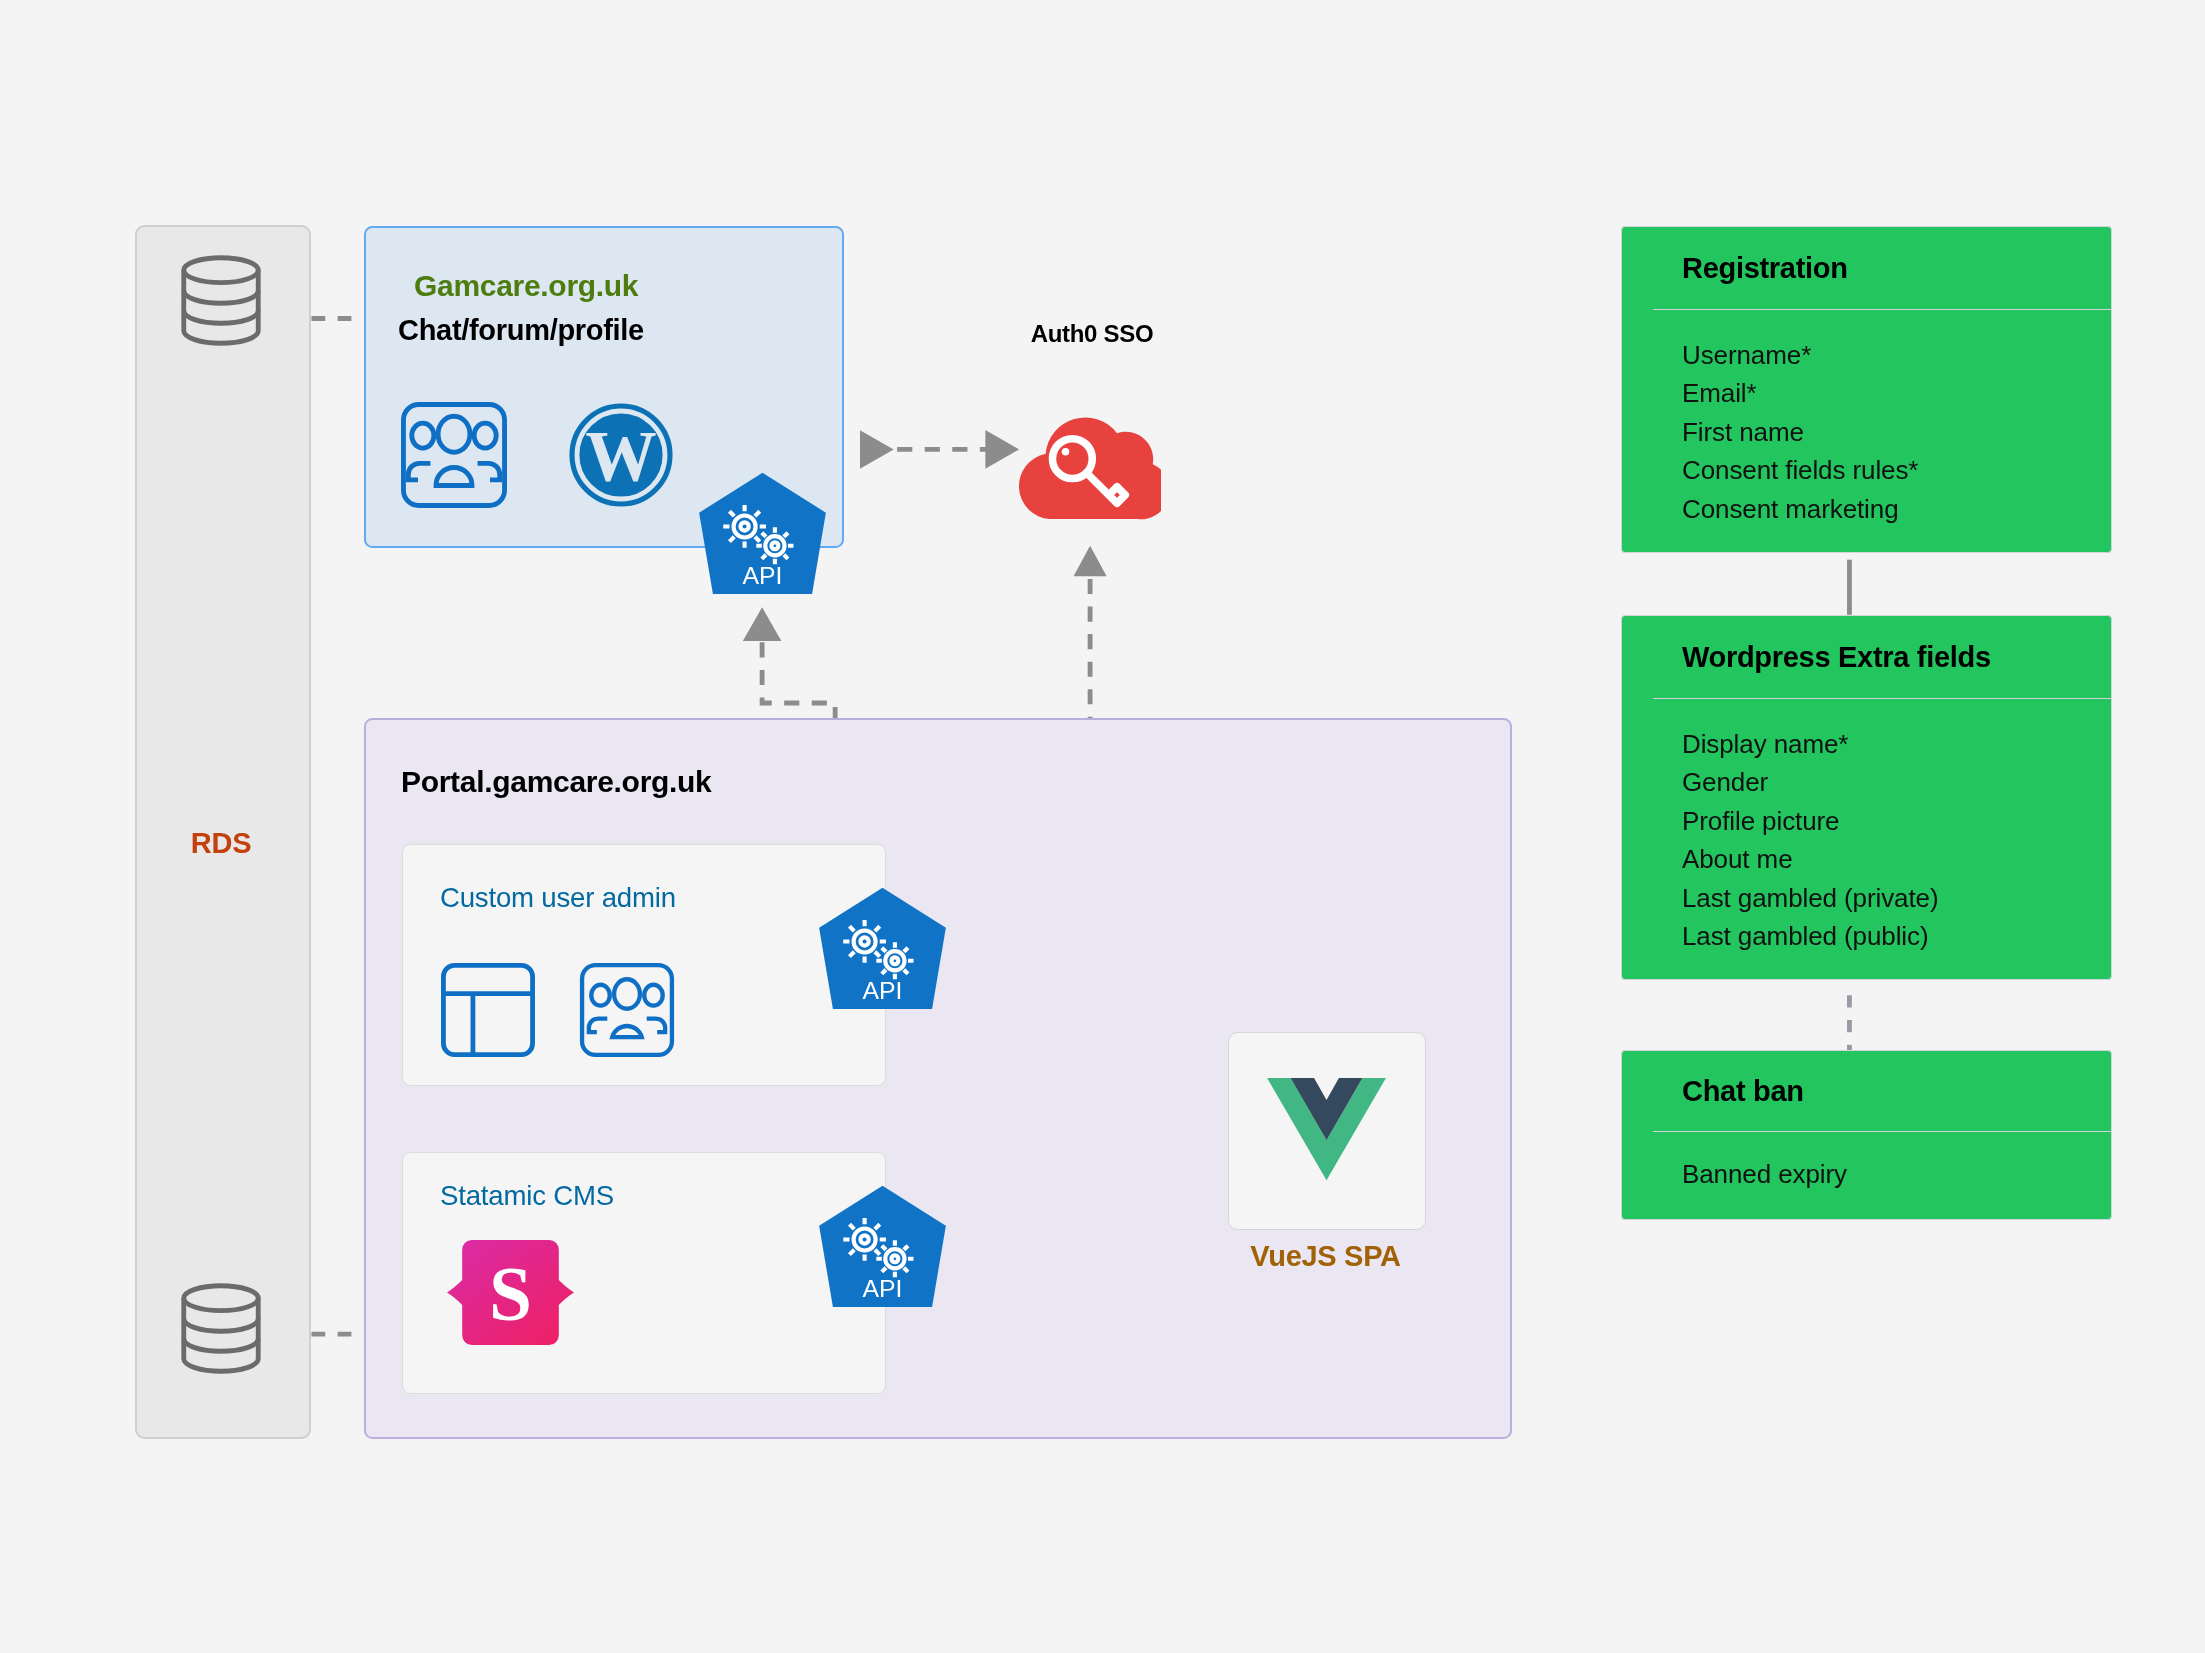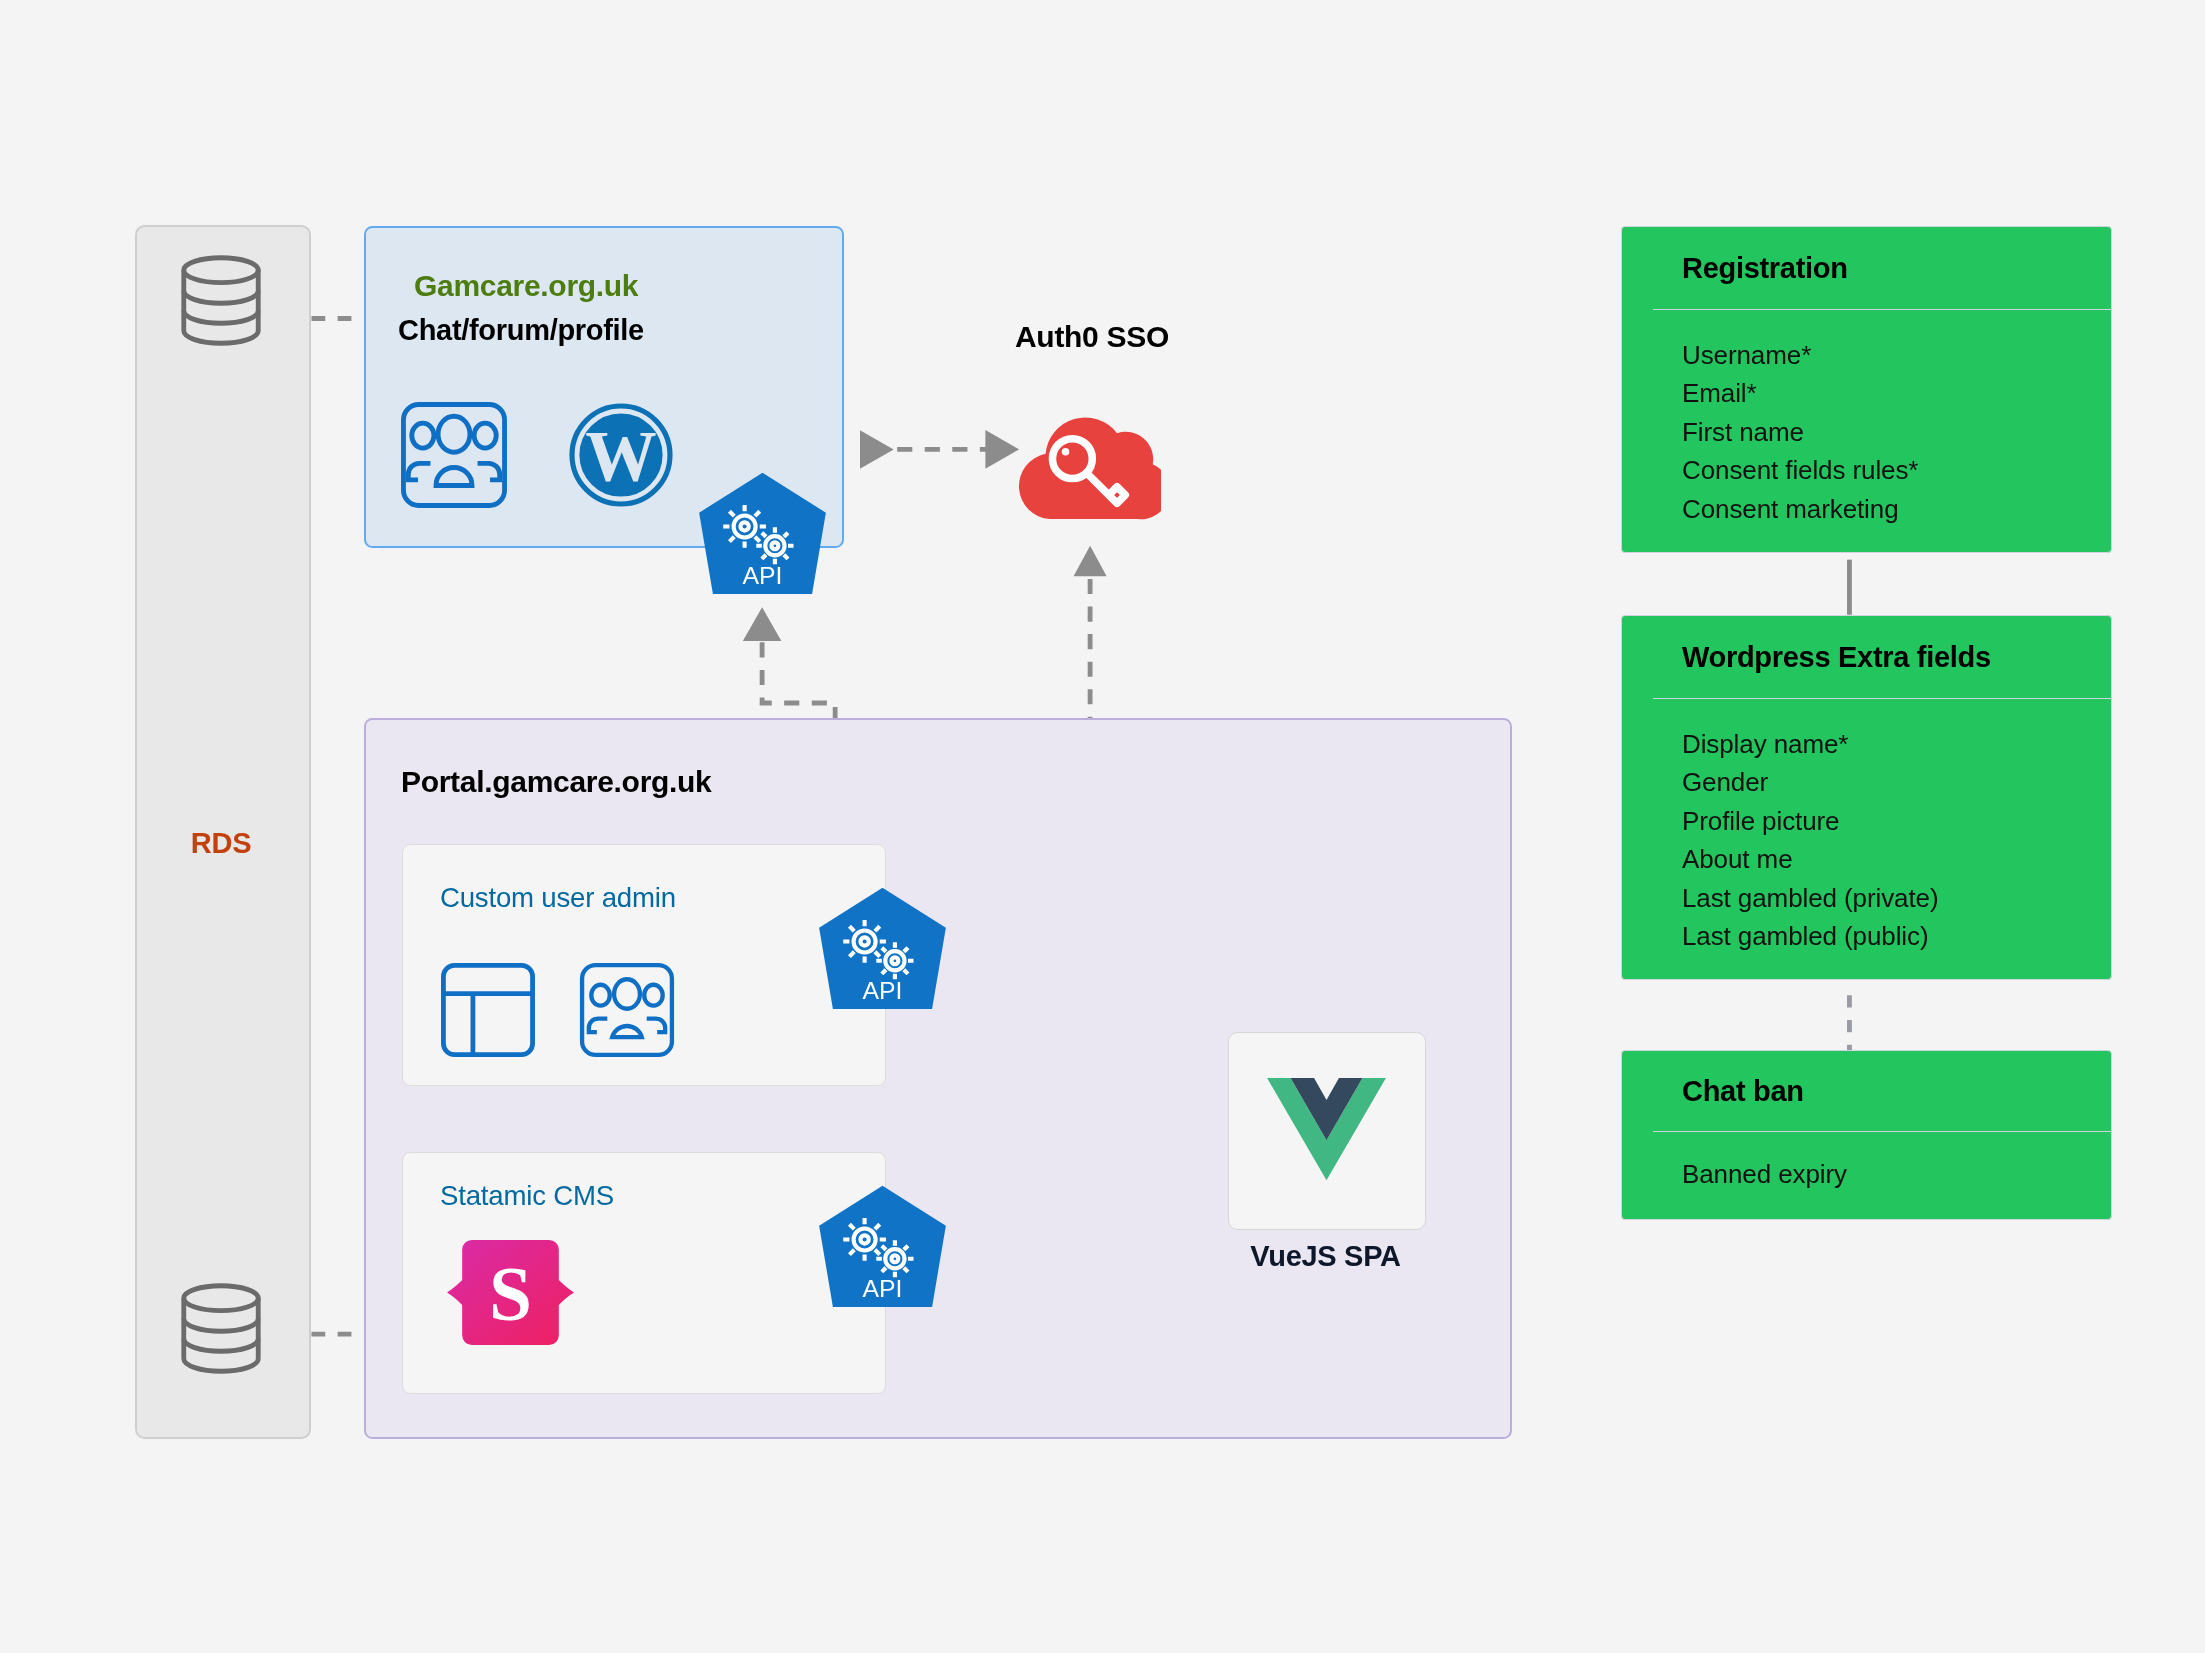--- a/index.html
+++ b/index.html
@@ -59,21 +59,21 @@
     font-size: 29px; font-weight: bold; color: #000;
     letter-spacing: -0.3px;
   }
   #gamcare-people { left: 400px; top: 401px; }
   #gamcare-wp { left: 566px; top: 400px; }
 
   
   #auth0-label {
     left: 999px; top: 320px;
     width: 186px; text-align: center;
-    font-size: 30px; font-weight: bold; color: #000;
+    font-size: 24px; font-weight: bold; color: #000;
     letter-spacing: -0.3px;
   }
   #auth0-cloud { left: 1014px; top: 402px; }
 
   
   #portal-box {
     left: 364px; top: 718px;
     width: 1144px; height: 717px;
     background: #eae7f2;
     border: 2.8px solid #b9aedc;
@@ -110,21 +110,21 @@
     left: 1228px; top: 1032px;
     width: 196px; height: 196px;
     background: #f5f5f5;
     border: 1.4px solid #d6d6d6;
     border-radius: 9.6px;
   }
   #vue-logo { left: 1267px; top: 1078px; }
   #vue-label {
     left: 1200px; top: 1240px;
     width: 251px; text-align: center;
-    font-size: 29px; font-weight: bold; color: #0f172a;
+    font-size: 29px; font-weight: bold; color: #a16207;
     letter-spacing: -0.3px;
   }
 
   
   .api-hex { width: 135px; height: 146px; }
   #api-gamcare { left: 695px; top: 470px; }
   #api-admin   { left: 815px; top: 885px; }
   #api-cms     { left: 815px; top: 1183px; }
 
   

